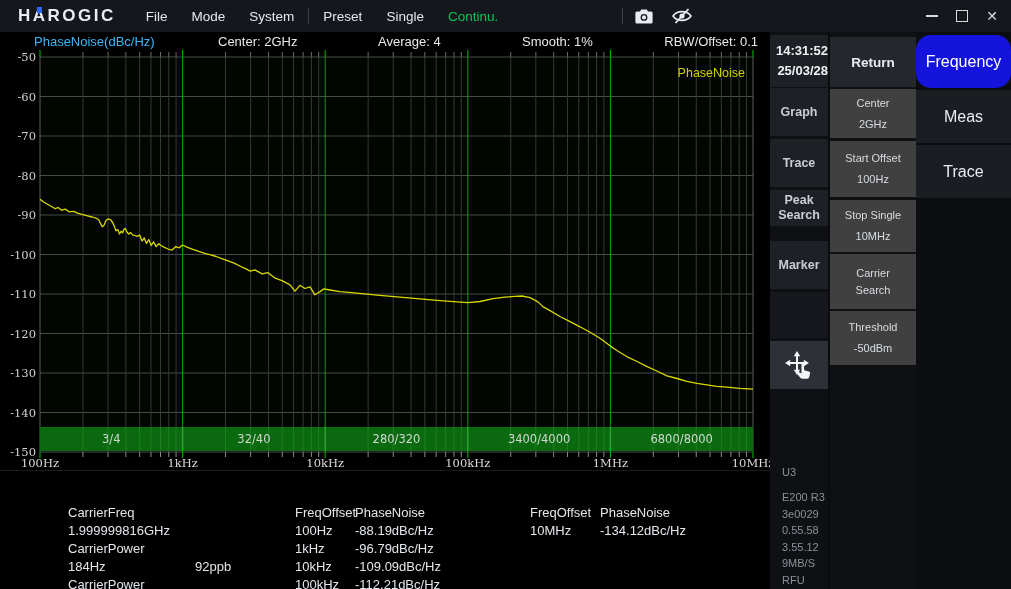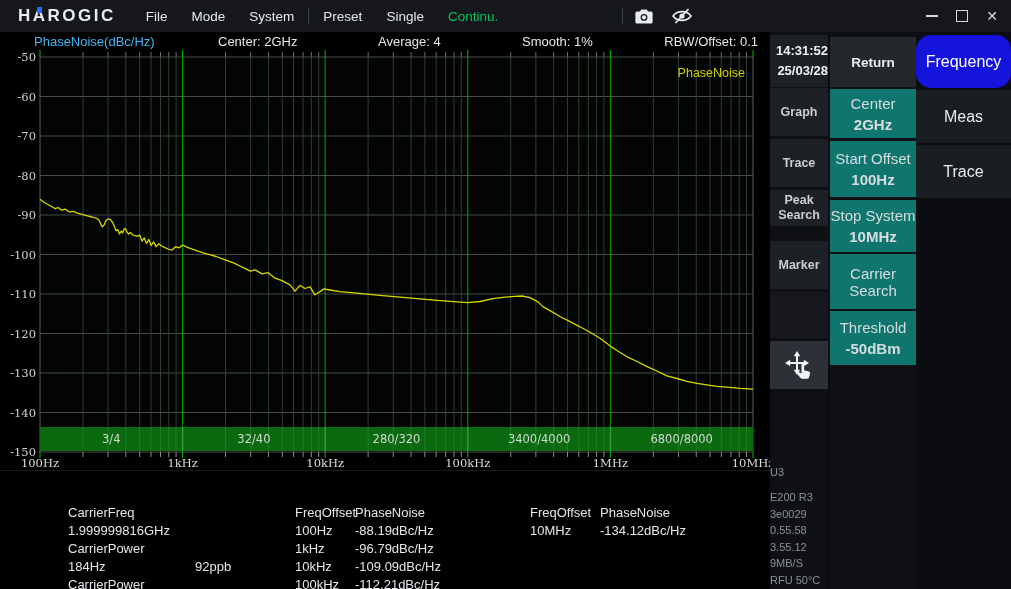--- a/index.html
+++ b/index.html
@@ -38,23 +38,23 @@
   .sidebar{position:absolute;left:770px;top:32px;width:241px;height:557px;background:#0a0c0f;display:flex;}
   .s-col{position:relative;height:557px;}
   .col1{width:58px;background:#0e1013;}
   .col2{width:86px;margin-left:2px;background:#0e1013;}
   .col3{width:95px;background:#0b0d10;}
   .blk{position:absolute;left:0;width:100%;box-sizing:border-box;display:flex;flex-direction:column;
        align-items:center;justify-content:center;text-align:center;}
   .c1-btn{background:#1d2126;color:#c9ced4;font-size:12.5px;font-weight:bold;line-height:15px;}
   .time-blk{background:#1d2126;color:#eef1f4;font-size:13px;font-weight:bold;line-height:20px;align-items:flex-end;}
   .icon-blk{background:#2d3137;}
-  .status-blk{position:absolute;left:0;color:#8b9198;font-size:11px;text-align:left;line-height:16.5px;}
-  .c2-btn{background:#0f766e;color:#d7dce1;font-size:15px;line-height:17px;}
-  .c2-btn .val{margin-top:4px;font-weight:bold;}
+  .status-blk{position:absolute;left:12px;color:#8b9198;font-size:11px;text-align:left;line-height:16.5px;}
+  .c2-btn{background:#404040;color:#d7dce1;font-size:11px;line-height:17px;}
+  .c2-btn .val{margin-top:4px;}
   .return-btn{background:#24282d;font-weight:bold;font-size:13.5px;color:#e8ecf0;}
   .c3-btn{background:#1a1d22;color:#e8ecf0;font-size:16px;}
   .c3-active{color:#fff;border-radius:15px;}
 </style>
 </head>
 <body>
 
 <div class="app">
 
   <div class="titlebar">
@@ -408,21 +408,21 @@
       </div>
       <div class="blk c2-btn" style="top:57px;height:49px">
         <span>Center</span>
         <span class="val">2GHz</span>
       </div>
       <div class="blk c2-btn" style="top:109px;height:56px">
         <span>Start Offset</span>
         <span class="val">100Hz</span>
       </div>
       <div class="blk c2-btn" style="top:168px;height:52px">
-        <span>Stop System</span>
+        <span>Stop Single</span>
         <span class="val">10MHz</span>
       </div>
       <div class="blk c2-btn" style="top:222px;height:55px">
         <span style="width:58px">Carrier Search</span>
       </div>
       <div class="blk c2-btn" style="top:279px;height:54px">
         <span>Threshold</span>
         <span class="val">-50dBm</span>
       </div>
     </div>

